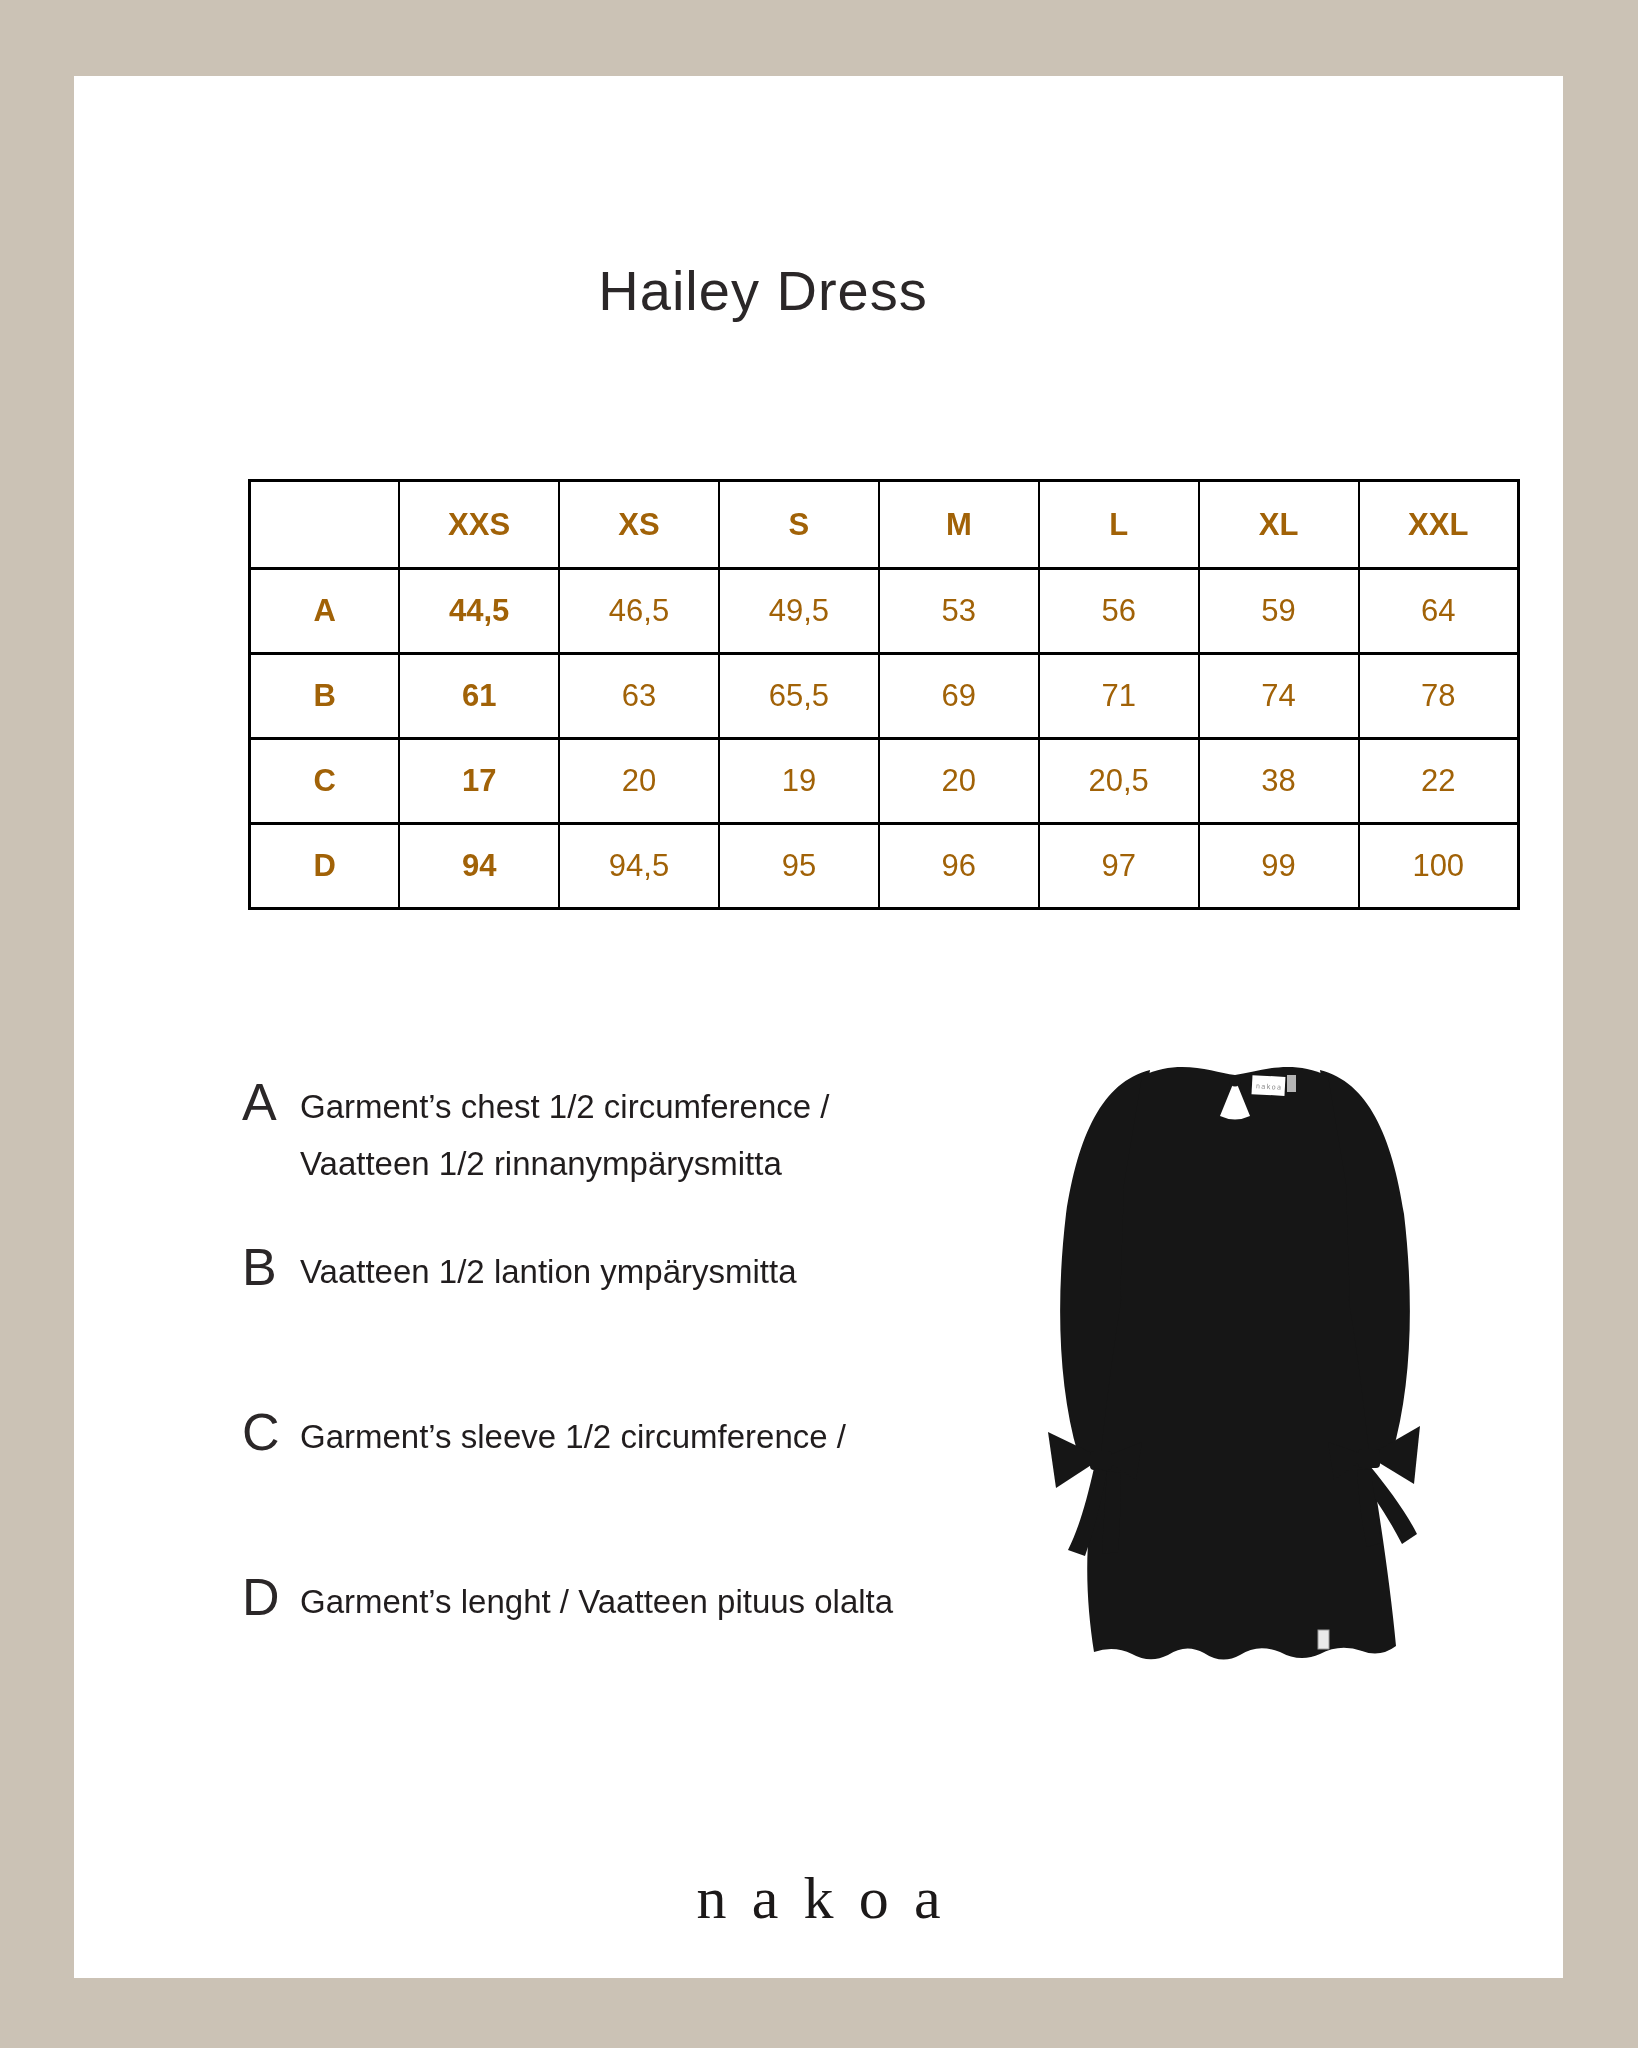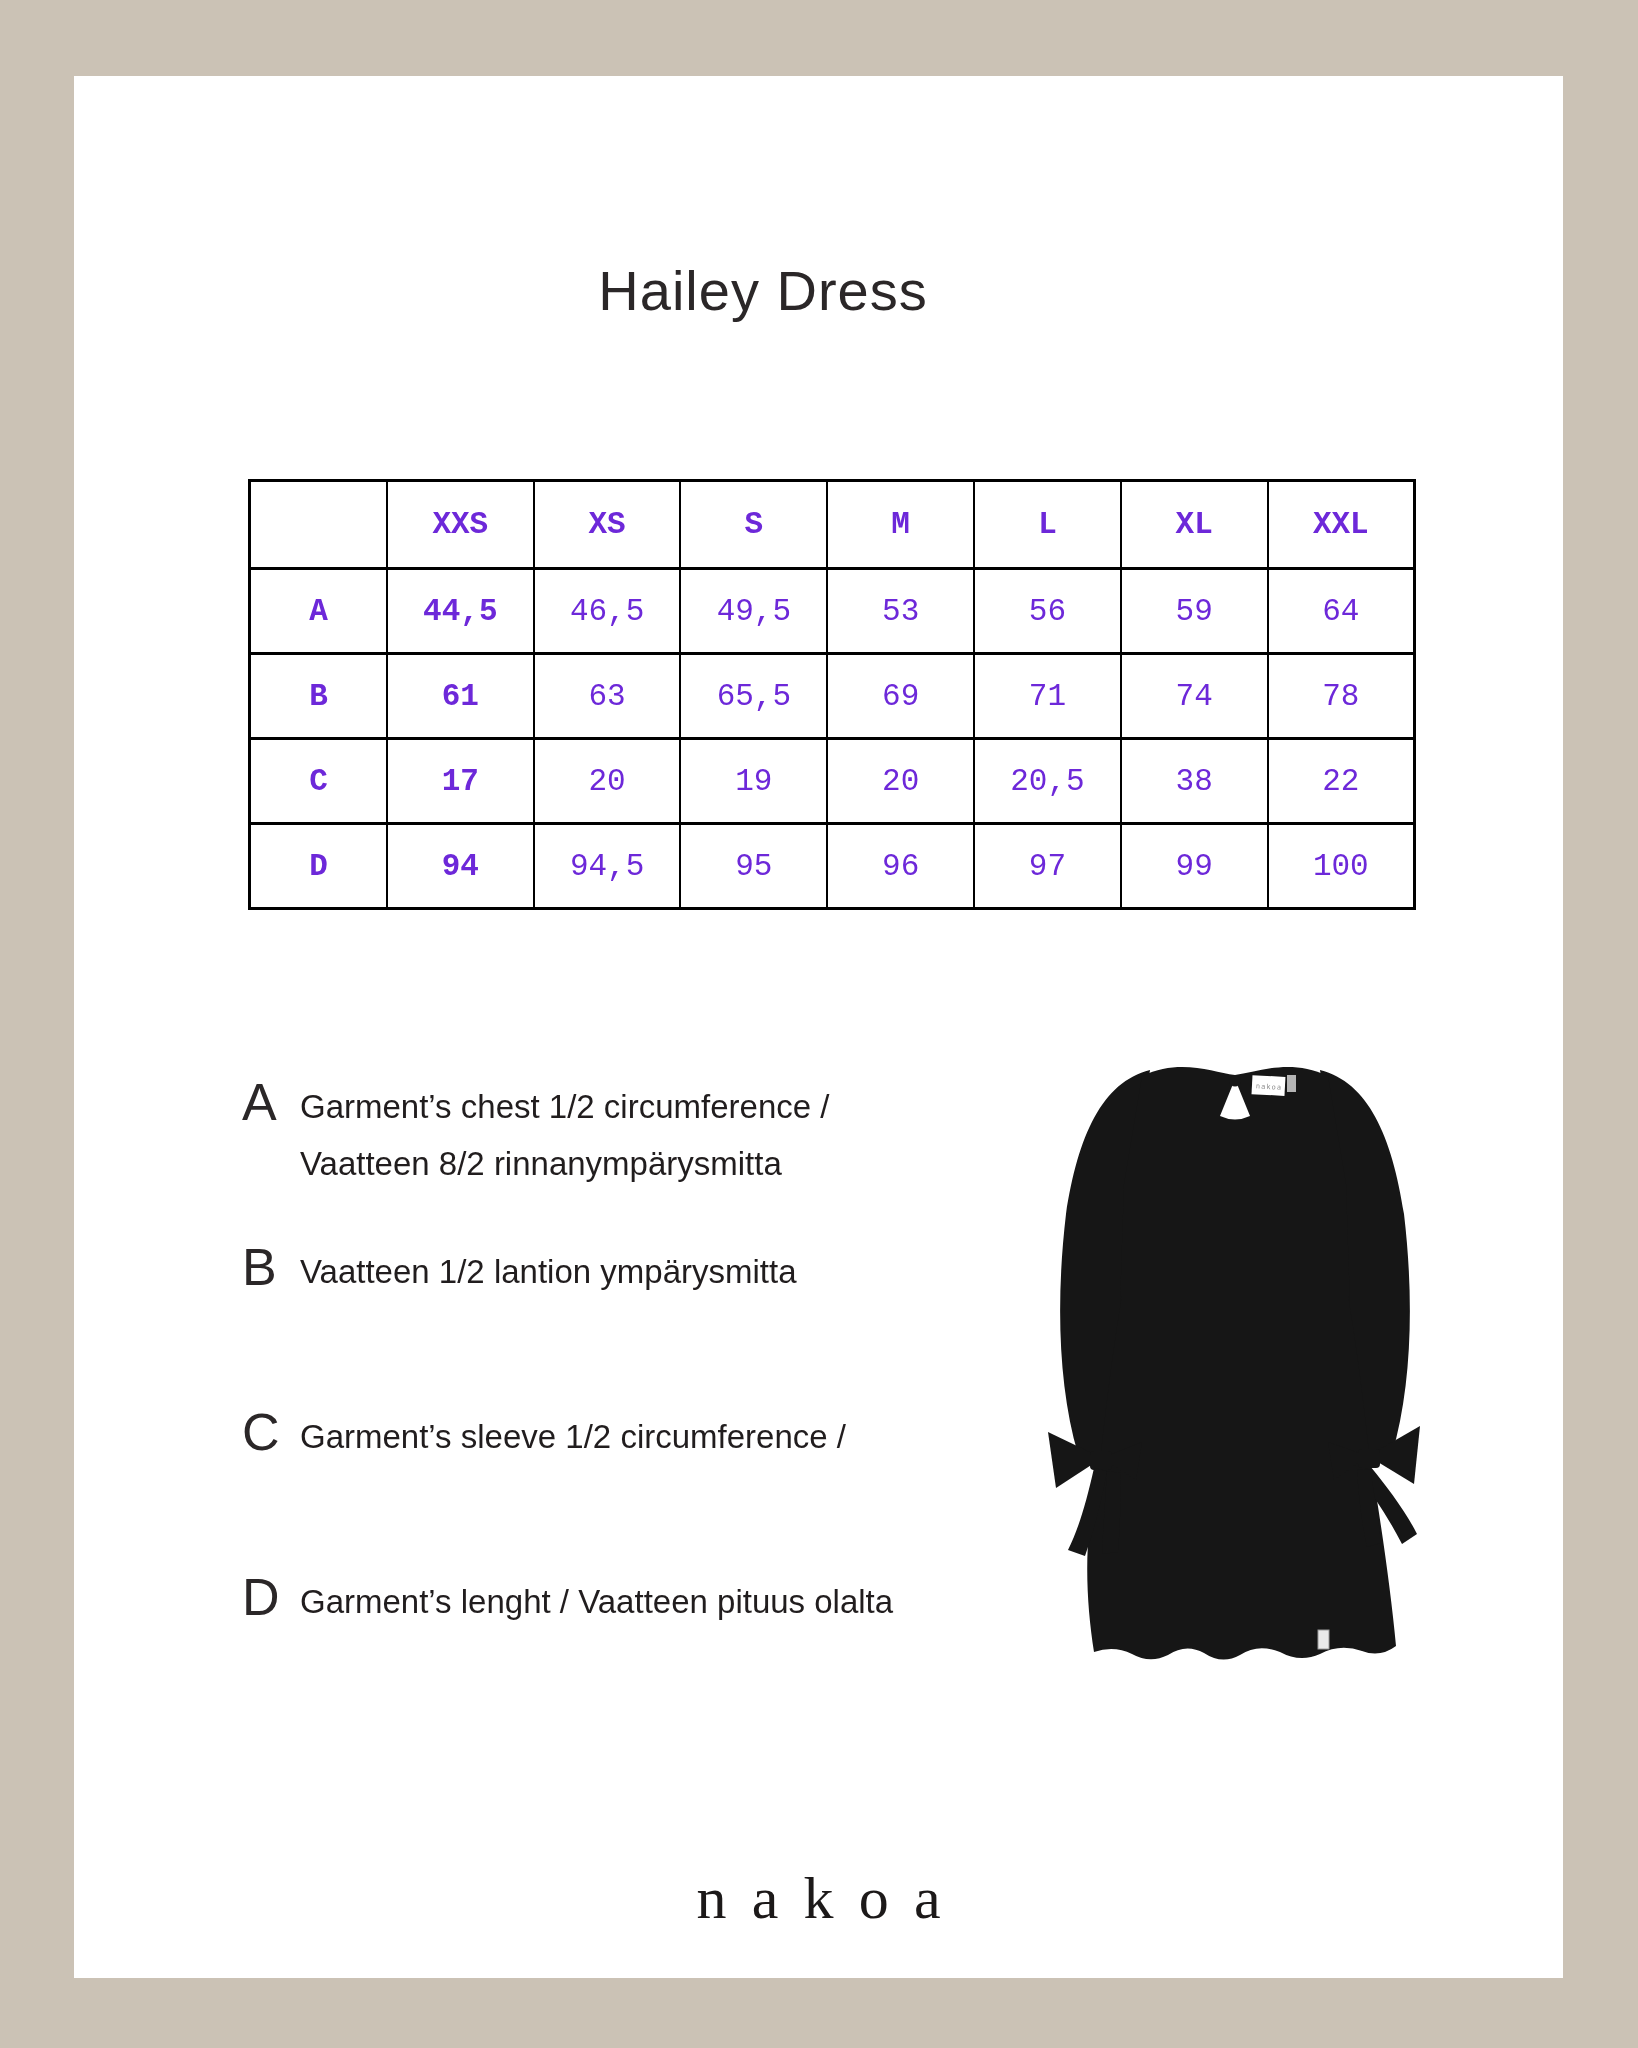--- a/index.html
+++ b/index.html
@@ -17,23 +17,23 @@
   }
   .title{
     position:absolute;top:182px;left:0;width:1378px;
     text-align:center;
     font-size:56px;font-weight:400;letter-spacing:1px;
     color:#2b2728;margin:0;
   }
   table.size-table{
     position:absolute;left:174px;top:403px;
     border-collapse:collapse;table-layout:fixed;
-    width:1168px;
-    font-family:Liberation Mono, monospace;
-    font-size:31px;color:#6d28d9;
+    width:1272px;
+    font-family:Liberation Sans, sans-serif;
+    font-size:31px;color:#a16207;
   }
   table.size-table th,table.size-table td{
     border:2px solid #000;
     border-top-width:3px;border-bottom-width:3px;
     text-align:center;vertical-align:middle;
     padding:0;
   }
   table.size-table{border:3px solid #000;}
   .col-label{width:132px;}
   .col-size{width:141px;}
@@ -139,21 +139,21 @@
         <td>99</td>
         <td>100</td>
       </tr>
     </tbody>
   </table>
 
   <div class="legend-item" style="top:1002px">
     <div class="legend-letter">A</div>
     <div class="legend-text">
       <div>Garment’s chest 1/2 circumference /</div>
-      <div>Vaatteen 8/2 rinnanympärysmitta</div>
+      <div>Vaatteen 1/2 rinnanympärysmitta</div>
     </div>
   </div>
   <div class="legend-item" style="top:1167px">
     <div class="legend-letter">B</div>
     <div class="legend-text">
       <div>Vaatteen 1/2 lantion ympärysmitta</div>
     </div>
   </div>
   <div class="legend-item" style="top:1332px">
     <div class="legend-letter">C</div>

